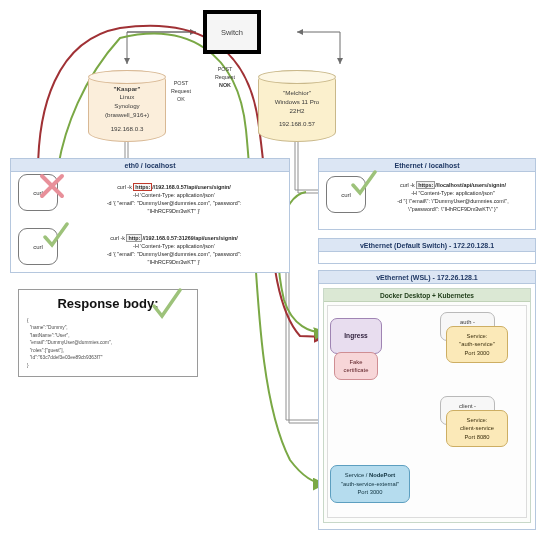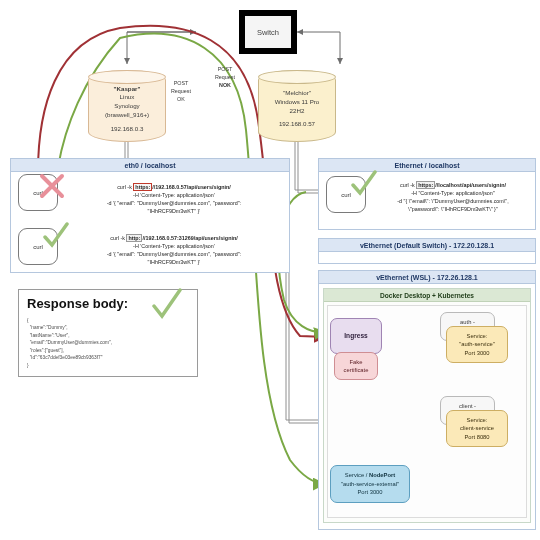--- a/index.html
+++ b/index.html
@@ -22,23 +22,23 @@
     pointer-events: none;
   }
   .node {
     position: absolute;
     box-sizing: border-box;
   }
   
   .switch-box {
     left: 203px; top: 10px; width: 58px; height: 44px;
     background: #f5f5f5;
-    border: 6px solid #000000;
+    border: 4px solid #000000;
     display: flex; align-items: center; justify-content: center;
-    font-size: 7.5px; color: #444; margin-left: 36px;
+    font-size: 7.5px; color: #444;
   }
   
   .cyl {
     background: #fbf0cd;
     border: 1px solid #c9b88a;
     border-radius: 50% / 14%;
     display: flex; flex-direction: column;
     align-items: center; justify-content: center;
     text-align: center;
     font-size: 6.2px; color: #3b3b3b; line-height: 1.42;
@@ -139,21 +139,21 @@
   #cmd3 { left: 374px; top: 181px; width: 158px; }
 
   
   #resp {
     left: 18px; top: 289px; width: 180px; height: 88px;
     border: 1px solid #9a9a9a;
     background: #ffffff;
     box-sizing: border-box;
     padding: 6px 8px;
   }
-  .resp-title { font-size: 13px; font-weight: bold; color: #111; }
+  .resp-title { font-size: 13px; font-weight: bold; color: #111; text-align: center; }
   .resp-json {
     margin-top: 6px;
     font-size: 4.8px;
     color: #4a4a4a;
     line-height: 1.55;
     white-space: pre;
   }
 
   
   .k8s {

